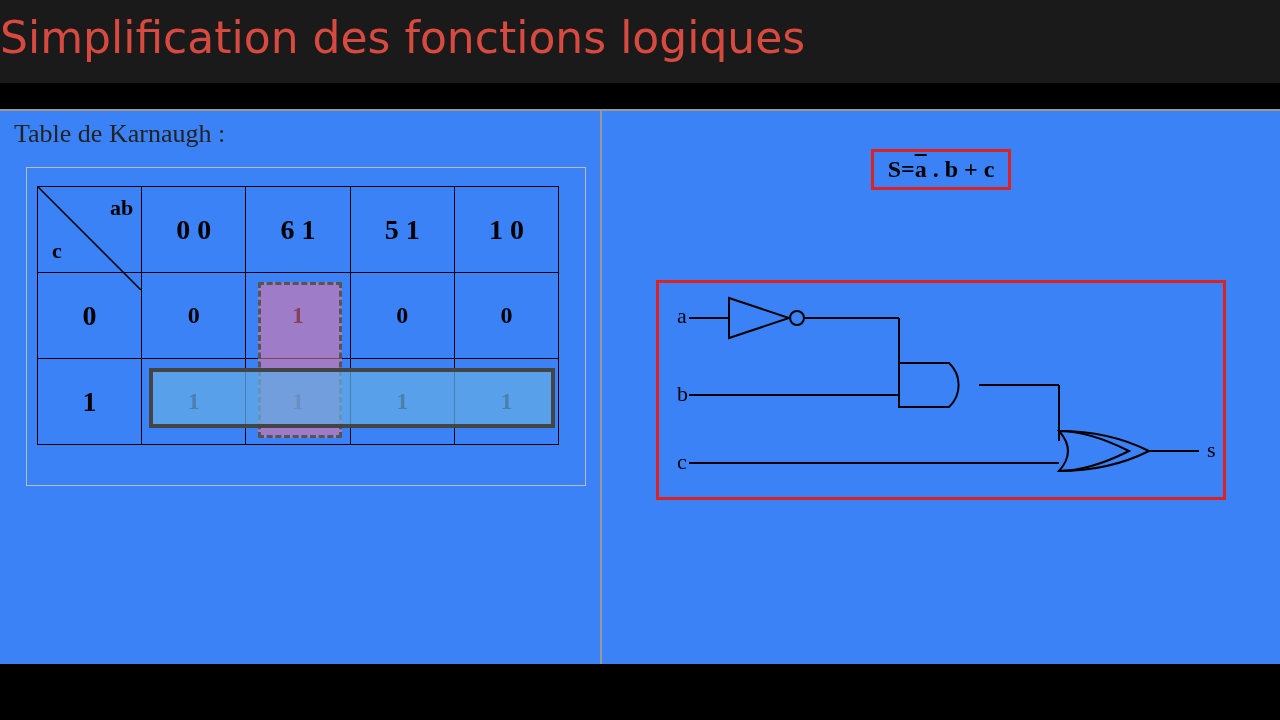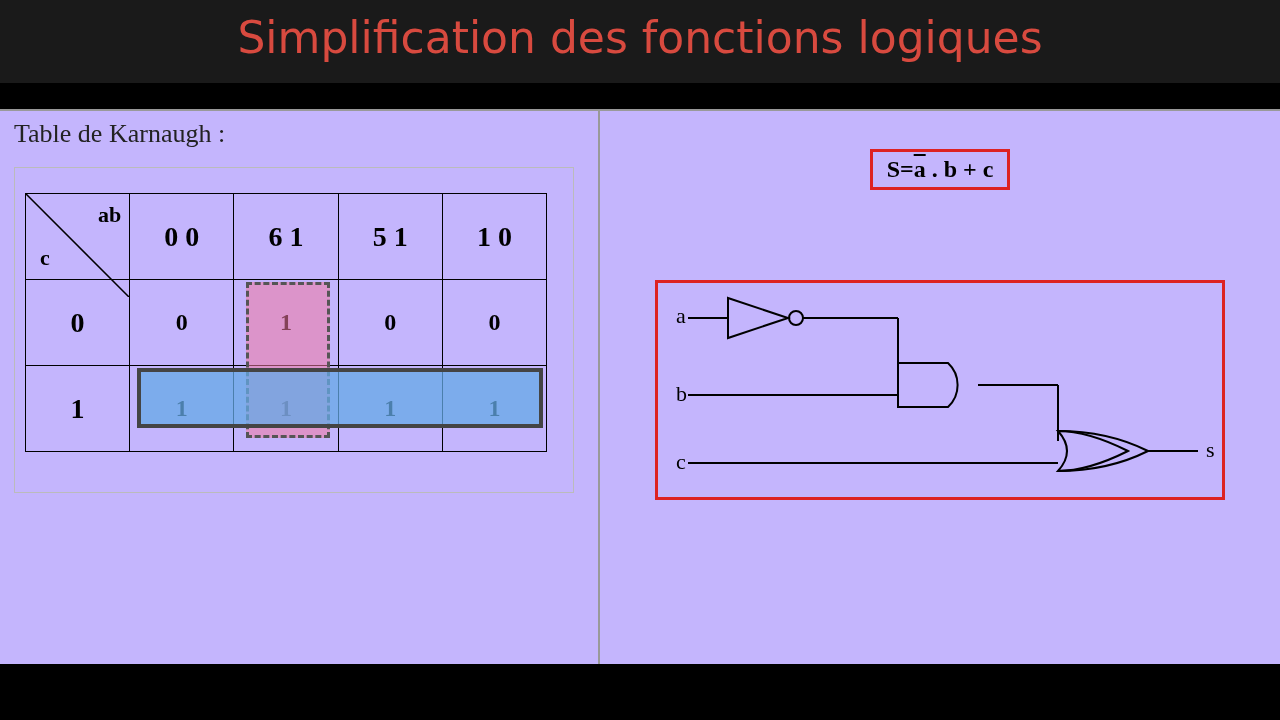--- a/index.html
+++ b/index.html
@@ -5,39 +5,39 @@
   * { box-sizing: border-box; margin: 0; padding: 0; }
   body {
     width: 1280px; height: 720px;
     background: #000;
     font-family: "Times New Roman", serif;
     overflow: hidden;
   }
   .title-bar {
     width: 100%;
     background: #1a1a1a;
-    text-align: center;
+    text-align: left;
     padding: 12px 0 20px 0;
   }
   .title-bar h1 {
     color: #d84a3f;
     font-weight: 400;
     font-size: 44px;
     font-family: "Segoe UI", "DejaVu Sans", sans-serif;
   }
   .content {
     display: flex;
     width: 100%;
     height: 555px;
     margin-top: 26px;
     background: #fff;
   }
   .panel {
     flex: 1;
-    background: #c4b5fd;
+    background: #3b82f6;
     border-top: 2px solid #999;
     padding: 8px 14px 14px 14px;
     position: relative;
   }
   .panel.left { border-right: 2px solid #999; flex: 0 0 600px; }
   .panel-title {
     font-size: 26px;
     color: #222;
     display: flex;
     align-items: center;
@@ -55,22 +55,23 @@
   .eq-box.red {
     border: 3px solid #d22;
     padding: 4px 14px;
     font-size: 24px;
   }
   .overline { text-decoration: overline; }
 
   
   .kmap-wrap {
     border: 1px solid #bbb;
-    padding: 25px 26px 40px 10px;
+    padding: 18px 26px 40px 10px;
     width: 560px;
+    margin-left: 12px;
   }
   .kmap {
     border-collapse: collapse;
     width: 100%;
     position: relative;
   }
   .kmap td, .kmap th {
     border: 1px solid #000;
     text-align: center;
     vertical-align: middle;

